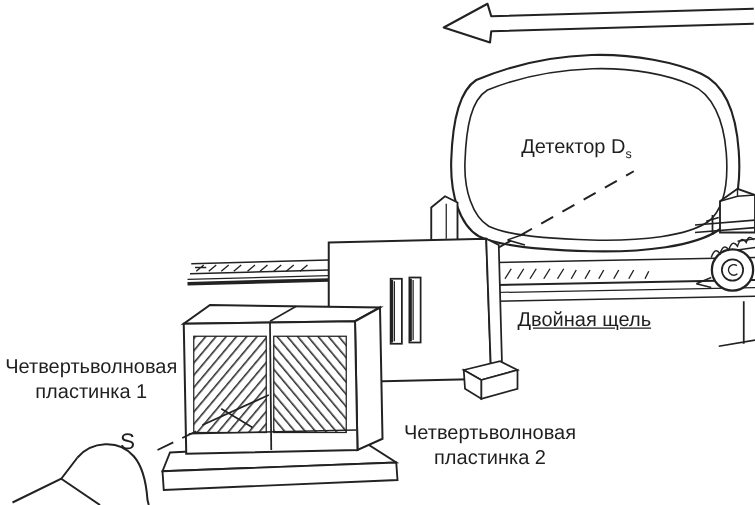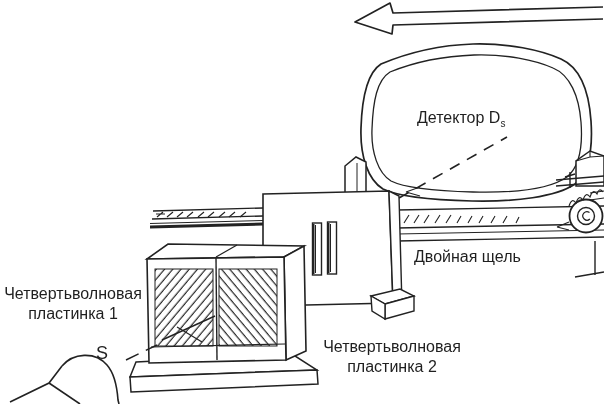--- a/index.html
+++ b/index.html
@@ -7,21 +7,21 @@
     position:relative;width:604px;height:404px;background:#fff;overflow:hidden;
     font-family:"Liberation Sans", sans-serif;
   }
   .stage svg{position:absolute;left:0;top:0;}
   .lbl{
     position:absolute;color:#1f1f1f;font-size:16px;line-height:20px;
     white-space:pre-line;letter-spacing:0;
   }
   .lbl-qwp1{left:-2px;top:284px;width:150px;text-align:center;}
   .lbl-qwp2{left:308px;top:337px;width:168px;text-align:center;}
-  .lbl-dslit{left:414px;top:247px;}
+  .lbl-dslit{left:414px;top:247px;text-decoration:underline;}
   .lbl-detector{left:417px;top:108px;}
   .lbl-detector sub{font-size:10px;}
   .lbl-source{left:96px;top:343px;font-size:18px;}
 </style>
 </head>
 <body>
 
 <div class="stage">
 
 <svg width="604" height="404" viewBox="0 0 604 404">

